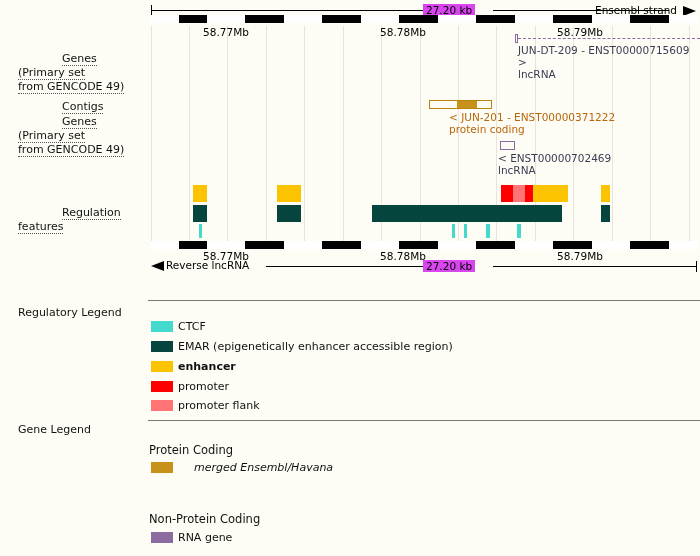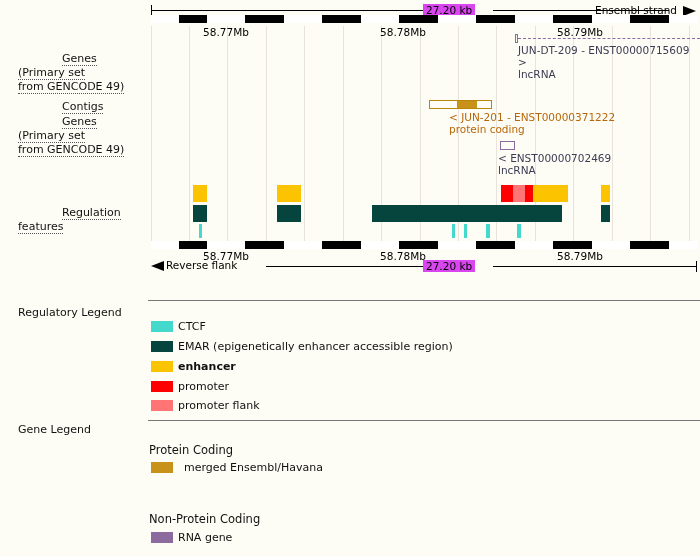--- a/index.html
+++ b/index.html
@@ -208,21 +208,21 @@
   <div class="rulertick" style="left:290px;top:241px;width:38px;"></div>
   <div class="rulertick" style="left:367px;top:241px;width:38px;"></div>
   <div class="rulertick" style="left:444px;top:241px;width:38px;"></div>
   <div class="rulertick" style="left:521px;top:241px;width:28px;"></div>
 
   <div class="ticklabel" style="left:48px;top:250px;width:60px;">58.77Mb</div>
   <div class="ticklabel" style="left:225px;top:250px;width:60px;">58.78Mb</div>
   <div class="ticklabel" style="left:402px;top:250px;width:60px;">58.79Mb</div>
 
   <div class="arrowL" style="left:3px;top:261px;"></div>
-  <div class="strandtext" style="left:18px;top:259px;">Reverse flank</div>
+  <div class="strandtext" style="left:18px;top:259px;">Reverse lncRNA</div>
   <div class="scaleline" style="left:118px;top:266px;width:157px;"></div>
   <div class="scaletext" style="left:275px;top:260px;">27.20 kb</div>
   <div class="scaleline" style="left:345px;top:266px;width:204px;"></div>
   <div class="rulerend" style="left:548px;top:261px;"></div>
 </div>
 
 <div class="sectitle" style="left:18px;top:306px;">Regulatory Legend</div>
 <div class="sep" style="left:148px;top:300px;width:552px;"></div>
 
 <div class="legbox" style="left:151px;top:321px;background:#43d9cd;"></div>
@@ -238,17 +238,17 @@
 <div class="legtext" style="left:178px;top:380px;">promoter</div>
 
 <div class="legbox" style="left:151px;top:400px;background:#ff7575;"></div>
 <div class="legtext" style="left:178px;top:399px;">promoter flank</div>
 
 <div class="sectitle" style="left:18px;top:423px;">Gene Legend</div>
 <div class="sep" style="left:148px;top:420px;width:552px;"></div>
 
 <div class="leghead" style="left:149px;top:443px;">Protein Coding</div>
 <div class="legbox" style="left:151px;top:462px;background:#c8921a;"></div>
-<div class="legtext" style="left:184px;top:461px;">merged Ensembl/Havana</div>
+<div class="legtext" style="left:194px;top:461px;font-style:italic;">merged Ensembl/Havana</div>
 
 <div class="leghead" style="left:149px;top:512px;">Non-Protein Coding</div>
 <div class="legbox" style="left:151px;top:532px;background:#8c6b9e;"></div>
 <div class="legtext" style="left:178px;top:531px;">RNA gene</div>
 
 </body></html>

